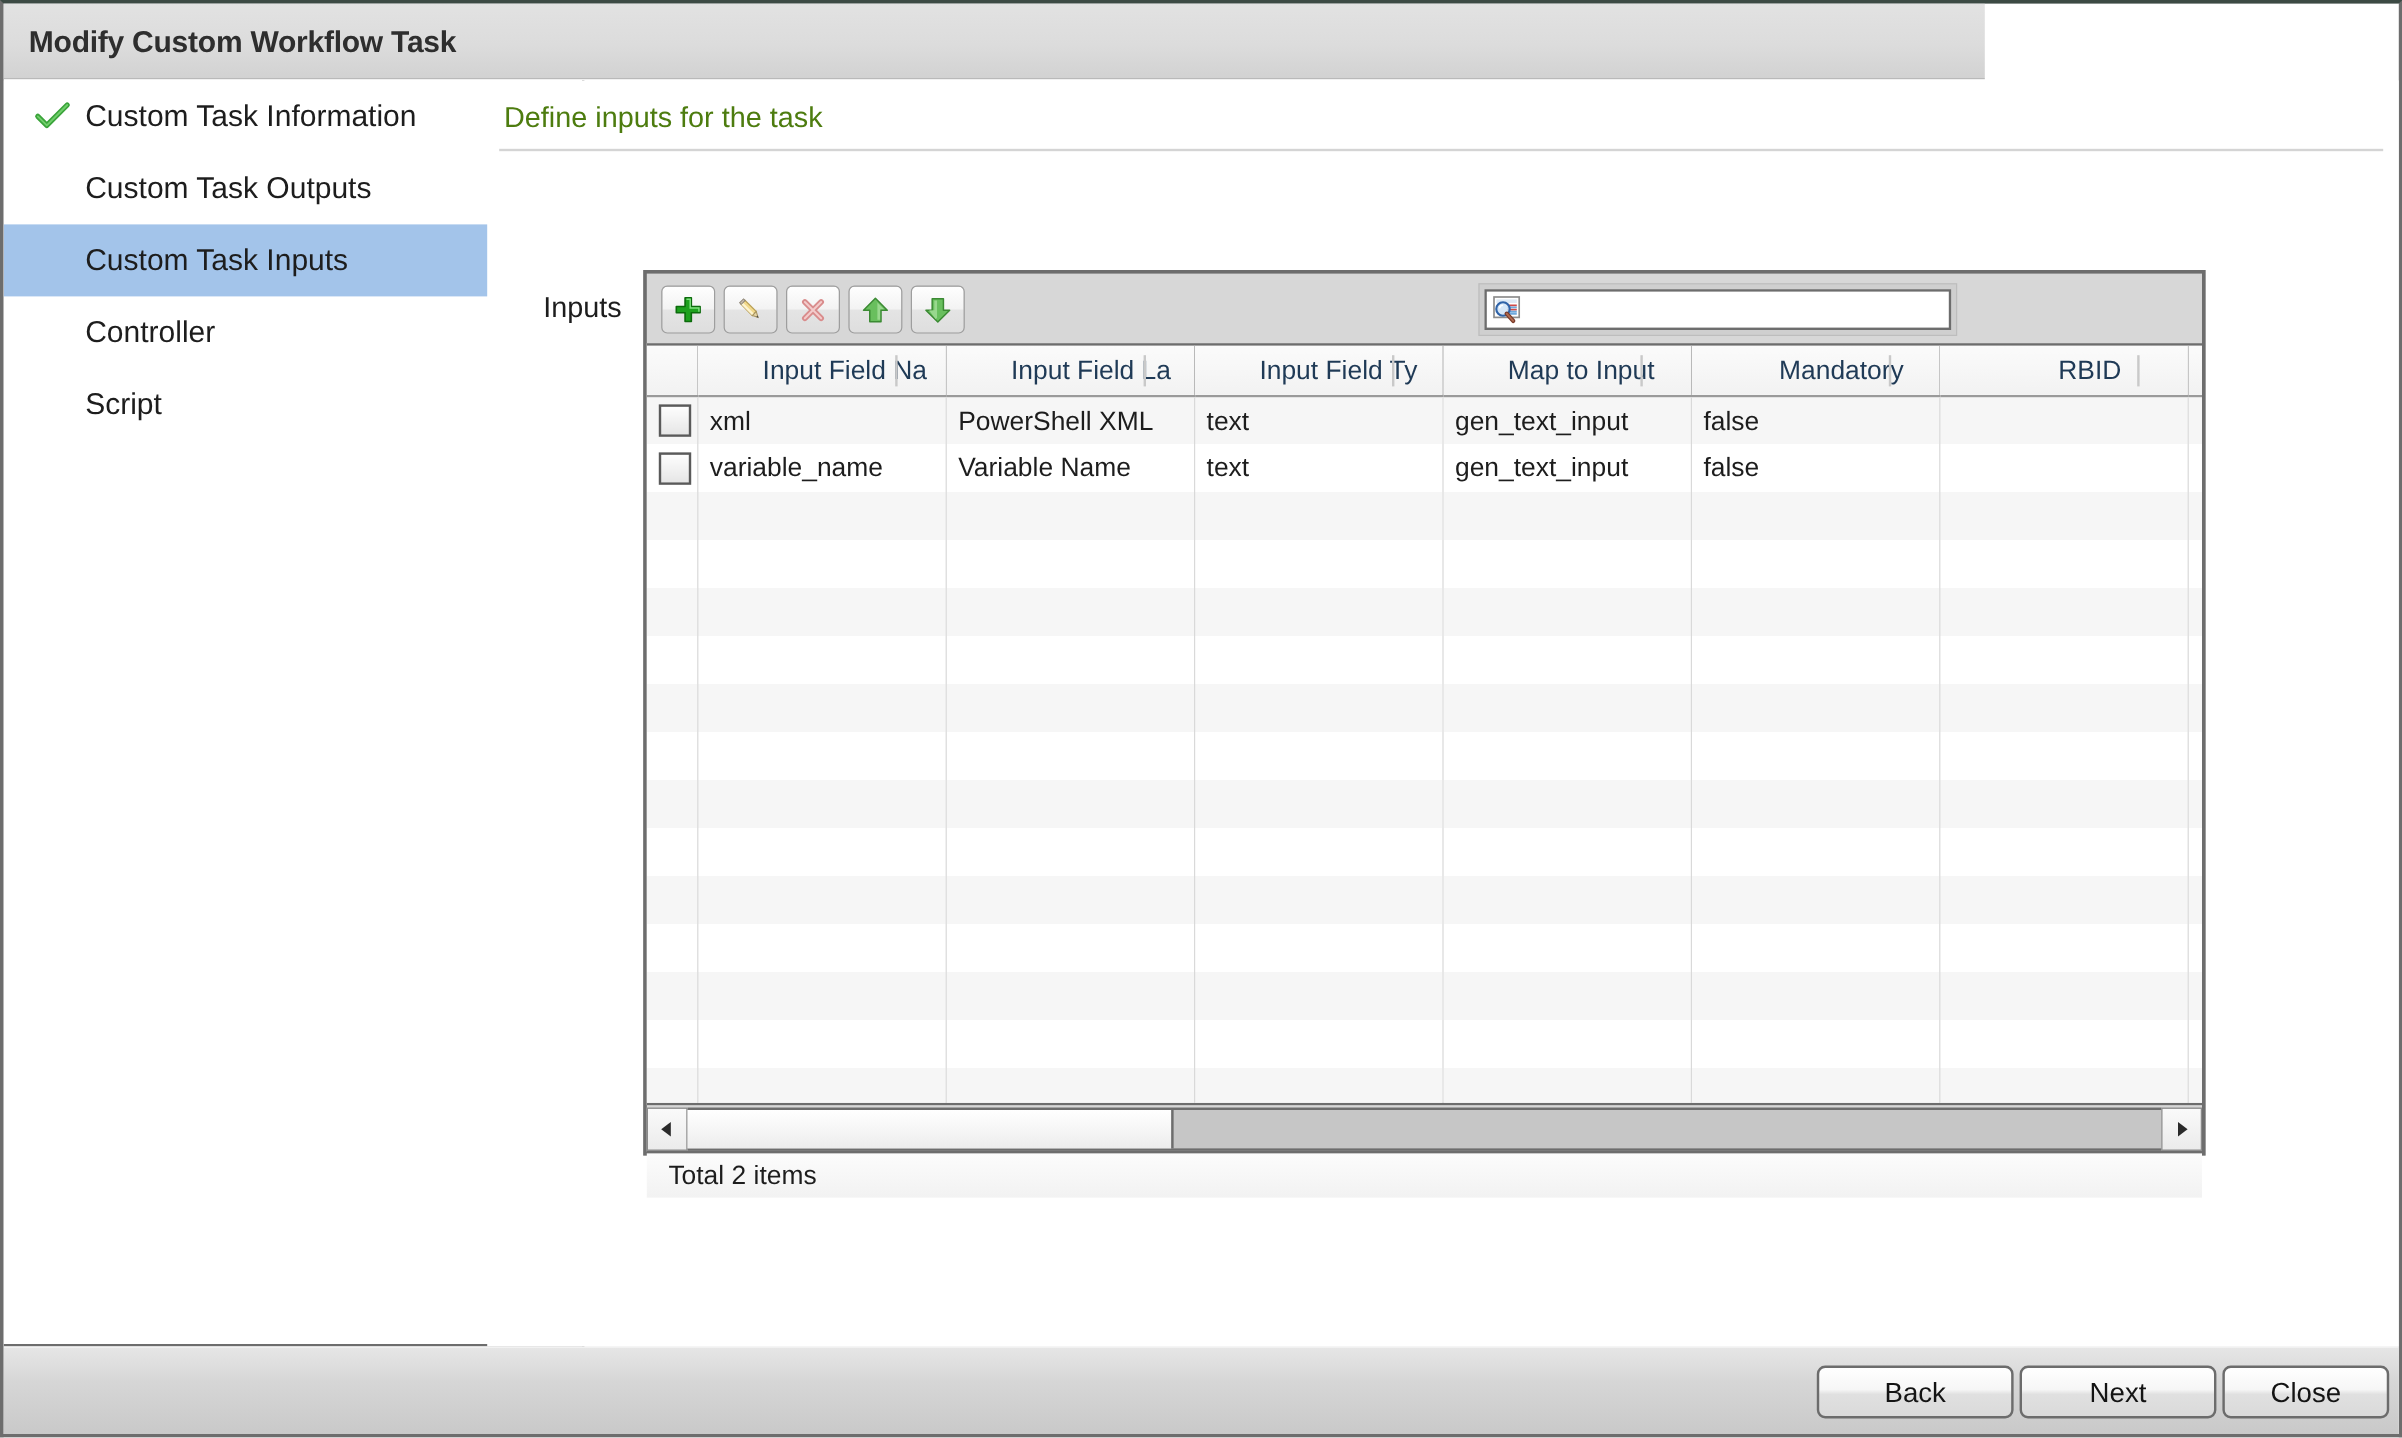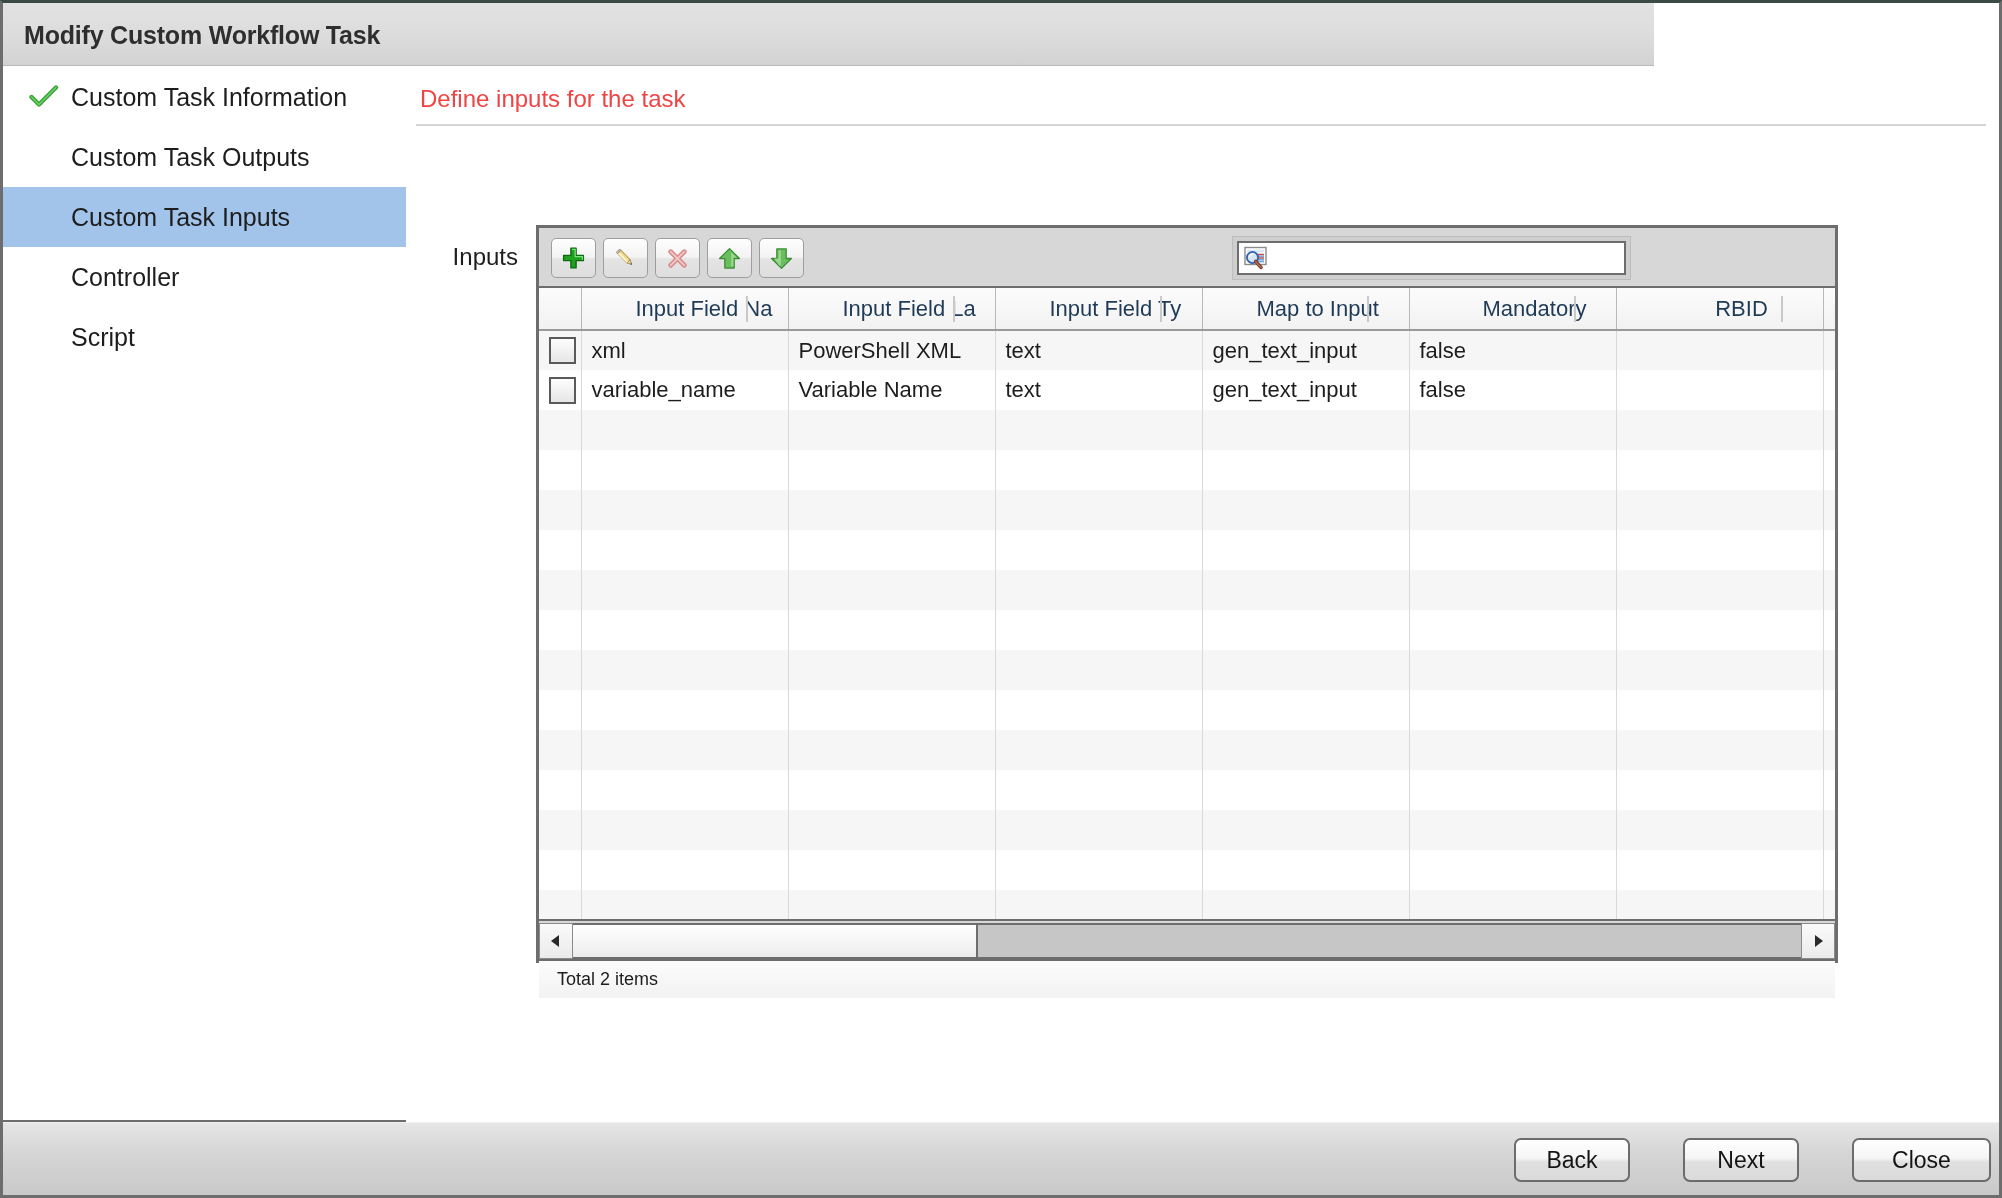--- a/index.html
+++ b/index.html
@@ -94,21 +94,21 @@
     height: 1055px;
     background: #ffffff;
     box-sizing: border-box;
     overflow: hidden;
   }
   .content-heading {
     position: absolute;
     left: 14px;
     top: 18px;
     font-size: 24px;
-    color: #ef4444;
+    color: #4d7c0f;
     white-space: nowrap;
   }
   .content-rule {
     position: absolute;
     left: 10px;
     top: 57px;
     width: 1570px;
     height: 2px;
     background: #d4d4d4;
   }
@@ -320,40 +320,40 @@
     left: 0;
     top: 693px;
     width: 1296px;
     height: 39px;
     background: linear-gradient(to bottom, #fcfcfc 0%, #f2f2f2 100%);
     border-top: 2px solid #6d6d6d;
     box-sizing: border-box;
     display: flex;
     align-items: center;
     padding-left: 18px;
-    font-size: 18px;
+    font-size: 22px;
     color: #1d1d1d;
   }
 
   
   .bottombar {
     position: absolute;
     left: 0;
     bottom: 0;
     width: 1996px;
     height: 73px;
     background: linear-gradient(to bottom, #e6e6e6 0%, #d6d6d6 40%, #c9c9c9 100%);
     border-top: 1px solid #efefef;
     box-sizing: border-box;
   }
   .btn {
     position: absolute;
     top: 15px;
     height: 44px;
-    width: 116px;
+    width: 164px;
     border: 2px solid #6c6c6c;
     border-radius: 7px;
     background: linear-gradient(to bottom, #ffffff 0%, #f6f6f6 45%, #e0e0e0 55%, #dadada 100%);
     font-size: 23px;
     font-family: "Liberation Sans", sans-serif;
     color: #141414;
     cursor: pointer;
     box-sizing: border-box;
   }
 </style>

